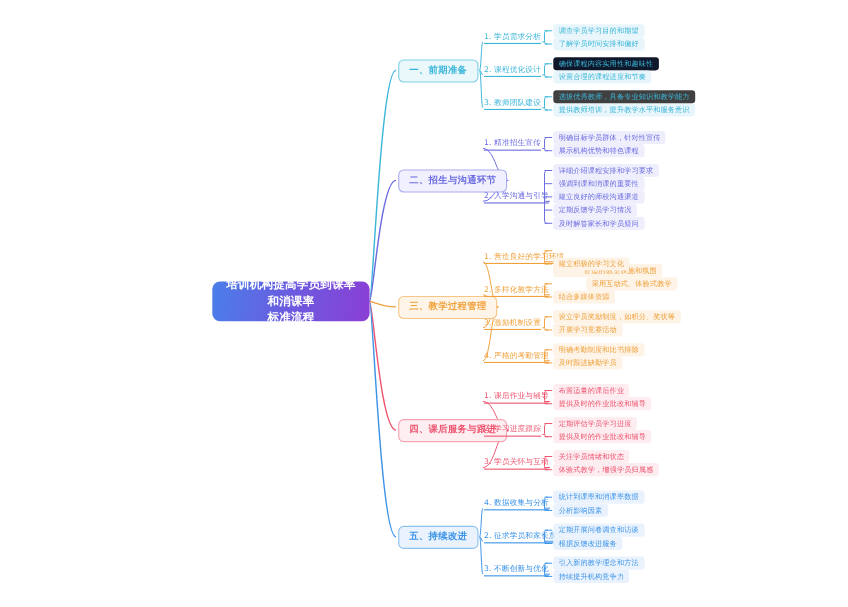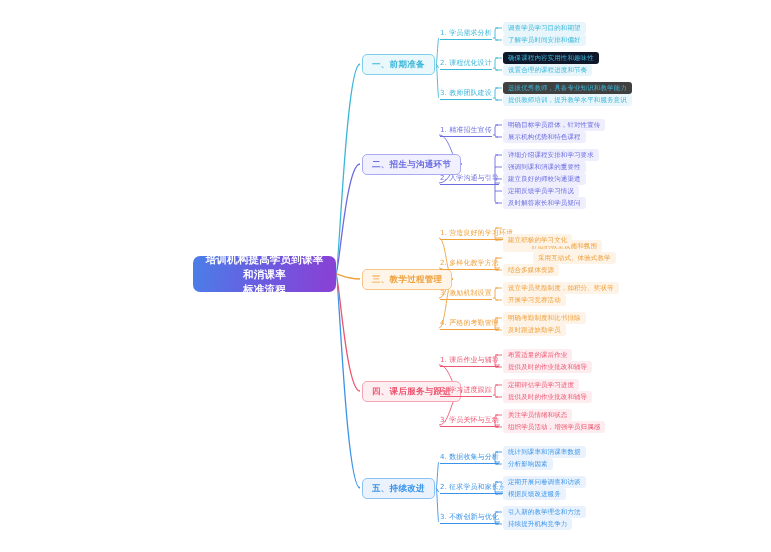--- a/index.html
+++ b/index.html
@@ -230,21 +230,21 @@
         <span>四、课后服务与跟进</span>
       </div>
       <div class="sub-node" style="color: rgb(238, 85, 112); left: 440px; top: 356px; border-bottom: 1px solid rgb(238, 85, 112);"><span>1. 课后作业与辅导</span></div>
       <div class="leaf-node" style="background: rgb(253, 237, 240); color: rgb(238, 85, 112); left: 503px; top: 349px;"><span>布置适量的课后作业</span></div>
       <div class="leaf-node" style="background: rgb(253, 237, 240); color: rgb(238, 85, 112); left: 503px; top: 361px;"><span>提供及时的作业批改和辅导</span></div>
       <div class="sub-node" style="color: rgb(238, 85, 112); left: 440px; top: 386px; border-bottom: 1px solid rgb(238, 85, 112);"><span>2. 学习进度跟踪</span></div>
       <div class="leaf-node" style="background: rgb(253, 237, 240); color: rgb(238, 85, 112); left: 503px; top: 379px;"><span>定期评估学员学习进度</span></div>
       <div class="leaf-node" style="background: rgb(253, 237, 240); color: rgb(238, 85, 112); left: 503px; top: 391px;"><span>提供及时的作业批改和辅导</span></div>
       <div class="sub-node" style="color: rgb(238, 85, 112); left: 440px; top: 416px; border-bottom: 1px solid rgb(238, 85, 112);"><span>3. 学员关怀与互动</span></div>
       <div class="leaf-node" style="background: rgb(253, 237, 240); color: rgb(238, 85, 112); left: 503px; top: 409px;"><span>关注学员情绪和状态</span></div>
-      <div class="leaf-node" style="background: rgb(253, 237, 240); color: rgb(238, 85, 112); left: 503px; top: 421px;"><span>组织学员活动，增强学员归属感</span></div>
+      <div class="leaf-node" style="background: rgb(253, 237, 240); color: rgb(238, 85, 112); left: 503px; top: 421px;"><span>体验式教学，增强学员归属感</span></div>
       <div class="branch-node" style="border-color: rgb(141, 194, 240); background: rgb(234, 243, 253); color: rgb(59, 147, 232); left: 362px; top: 478px;">
         <span>五、持续改进</span>
       </div>
       <div class="sub-node" style="color: rgb(59, 147, 232); left: 440px; top: 453px; border-bottom: 1px solid rgb(59, 147, 232);"><span>4. 数据收集与分析</span></div>
       <div class="leaf-node" style="background: rgb(234, 243, 253); color: rgb(59, 147, 232); left: 503px; top: 446px;"><span>统计到课率和消课率数据</span></div>
       <div class="leaf-node" style="background: rgb(234, 243, 253); color: rgb(59, 147, 232); left: 503px; top: 458px;"><span>分析影响因素</span></div>
       <div class="sub-node" style="color: rgb(59, 147, 232); left: 440px; top: 483px; border-bottom: 1px solid rgb(59, 147, 232);"><span>2. 征求学员和家长意见</span></div>
       <div class="leaf-node" style="background: rgb(234, 243, 253); color: rgb(59, 147, 232); left: 503px; top: 476px;"><span>定期开展问卷调查和访谈</span></div>
       <div class="leaf-node" style="background: rgb(234, 243, 253); color: rgb(59, 147, 232); left: 503px; top: 488px;"><span>根据反馈改进服务</span></div>
       <div class="sub-node" style="color: rgb(59, 147, 232); left: 440px; top: 513px; border-bottom: 1px solid rgb(59, 147, 232);"><span>3. 不断创新与优化</span></div>

